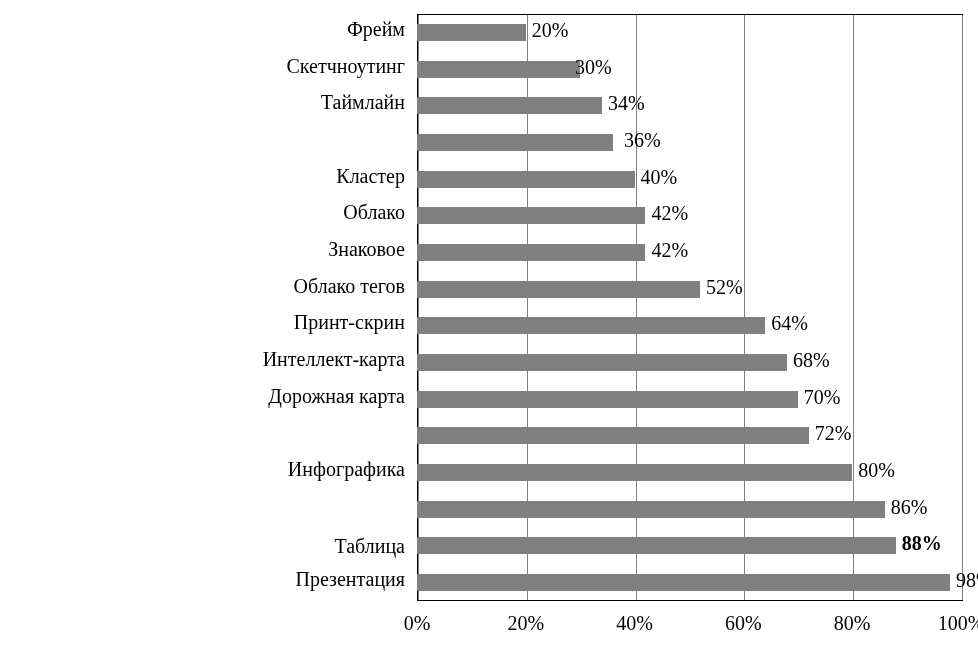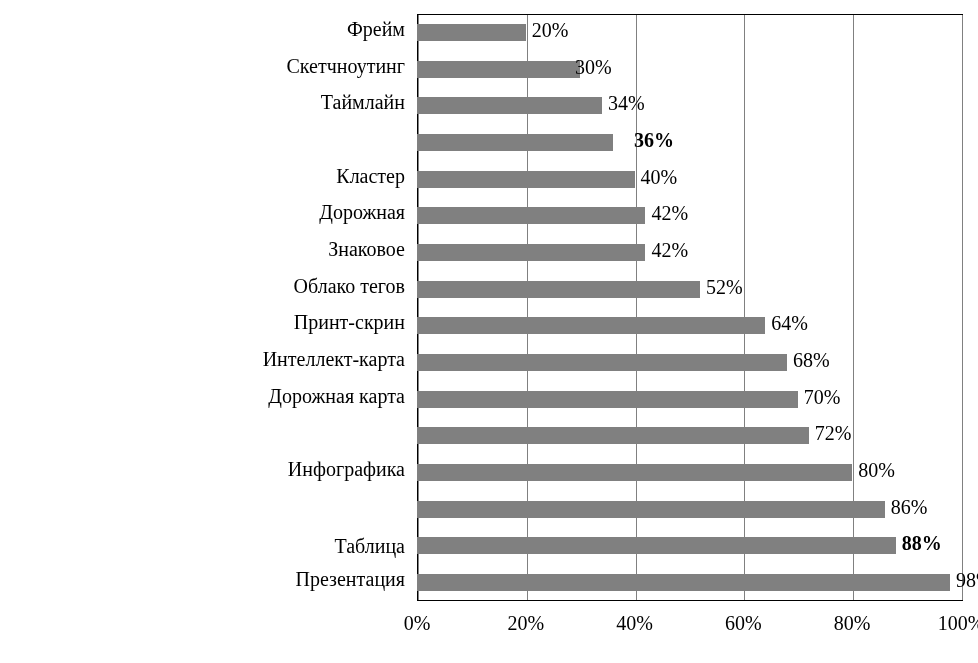--- a/index.html
+++ b/index.html
@@ -112,40 +112,40 @@
         <div class="gridline" style="left: 435.2px;"></div>
         <div class="gridline" style="left: 544px;"></div>
       </div>
   </div>
 
   <div class="cat-labels" id="cat-labels">
       <div class="cat-label" style="top: 6.84375px;">Фрейм</div>
       <div class="cat-label" style="top: 43.5312px;">Скетчноутинг</div>
       <div class="cat-label" style="top: 80.2188px;">Таймлайн</div>
       <div class="cat-label" style="top: 153.594px;">Кластер</div>
-      <div class="cat-label" style="top: 190.281px;">Дорожная</div>
+      <div class="cat-label" style="top: 190.281px;">Облако</div>
       <div class="cat-label" style="top: 226.969px;">Знаковое</div>
       <div class="cat-label" style="top: 263.656px;">Облако тегов</div>
       <div class="cat-label" style="top: 300.344px;">Принт-скрин</div>
       <div class="cat-label" style="top: 337.031px;">Интеллект-карта</div>
       <div class="cat-label" style="top: 373.719px;">Дорожная карта</div>
       <div class="cat-label" style="top: 447.094px;">Инфографика</div>
       <div class="cat-label" style="top: 524px;">Таблица</div>
       <div class="cat-label" style="top: 557.156px; margin-left: 32px;">Презентация</div>
     </div>
 
   <div class="rows" id="rows">
       <div class="bar" style="top: 9.84375px; width: 108.8px; background: rgb(128, 128, 128);"></div>
       <div class="bar-value" style="top: 7.84375px; left: 114.8px;">20%</div>
       <div class="bar" style="top: 46.5312px; width: 163.2px; background: rgb(128, 128, 128);"></div>
       <div class="bar-value" style="top: 44.5312px; left: 158px;">30%</div>
       <div class="bar" style="top: 83.2188px; width: 184.96px; background: rgb(128, 128, 128);"></div>
       <div class="bar-value" style="top: 81.2188px; left: 190.96px;">34%</div>
       <div class="bar" style="top: 119.906px; width: 195.84px; background: rgb(128, 128, 128);"></div>
-      <div class="bar-value" style="top: 117.906px; left: 217px; font-weight: bold;">36%</div>
+      <div class="bar-value" style="top: 117.906px; left: 207px;">36%</div>
       <div class="bar" style="top: 156.594px; width: 217.6px; background: rgb(128, 128, 128);"></div>
       <div class="bar-value" style="top: 154.594px; left: 223.6px;">40%</div>
       <div class="bar" style="top: 193.281px; width: 228.48px; background: rgb(128, 128, 128);"></div>
       <div class="bar-value" style="top: 191.281px; left: 234.48px;">42%</div>
       <div class="bar" style="top: 229.969px; width: 228.48px; background: rgb(128, 128, 128);"></div>
       <div class="bar-value" style="top: 227.969px; left: 234.48px;">42%</div>
       <div class="bar" style="top: 266.656px; width: 282.88px; background: rgb(128, 128, 128);"></div>
       <div class="bar-value" style="top: 264.656px; left: 288.88px;">52%</div>
       <div class="bar" style="top: 303.344px; width: 348.16px; background: rgb(128, 128, 128);"></div>
       <div class="bar-value" style="top: 301.344px; left: 354.16px;">64%</div>

